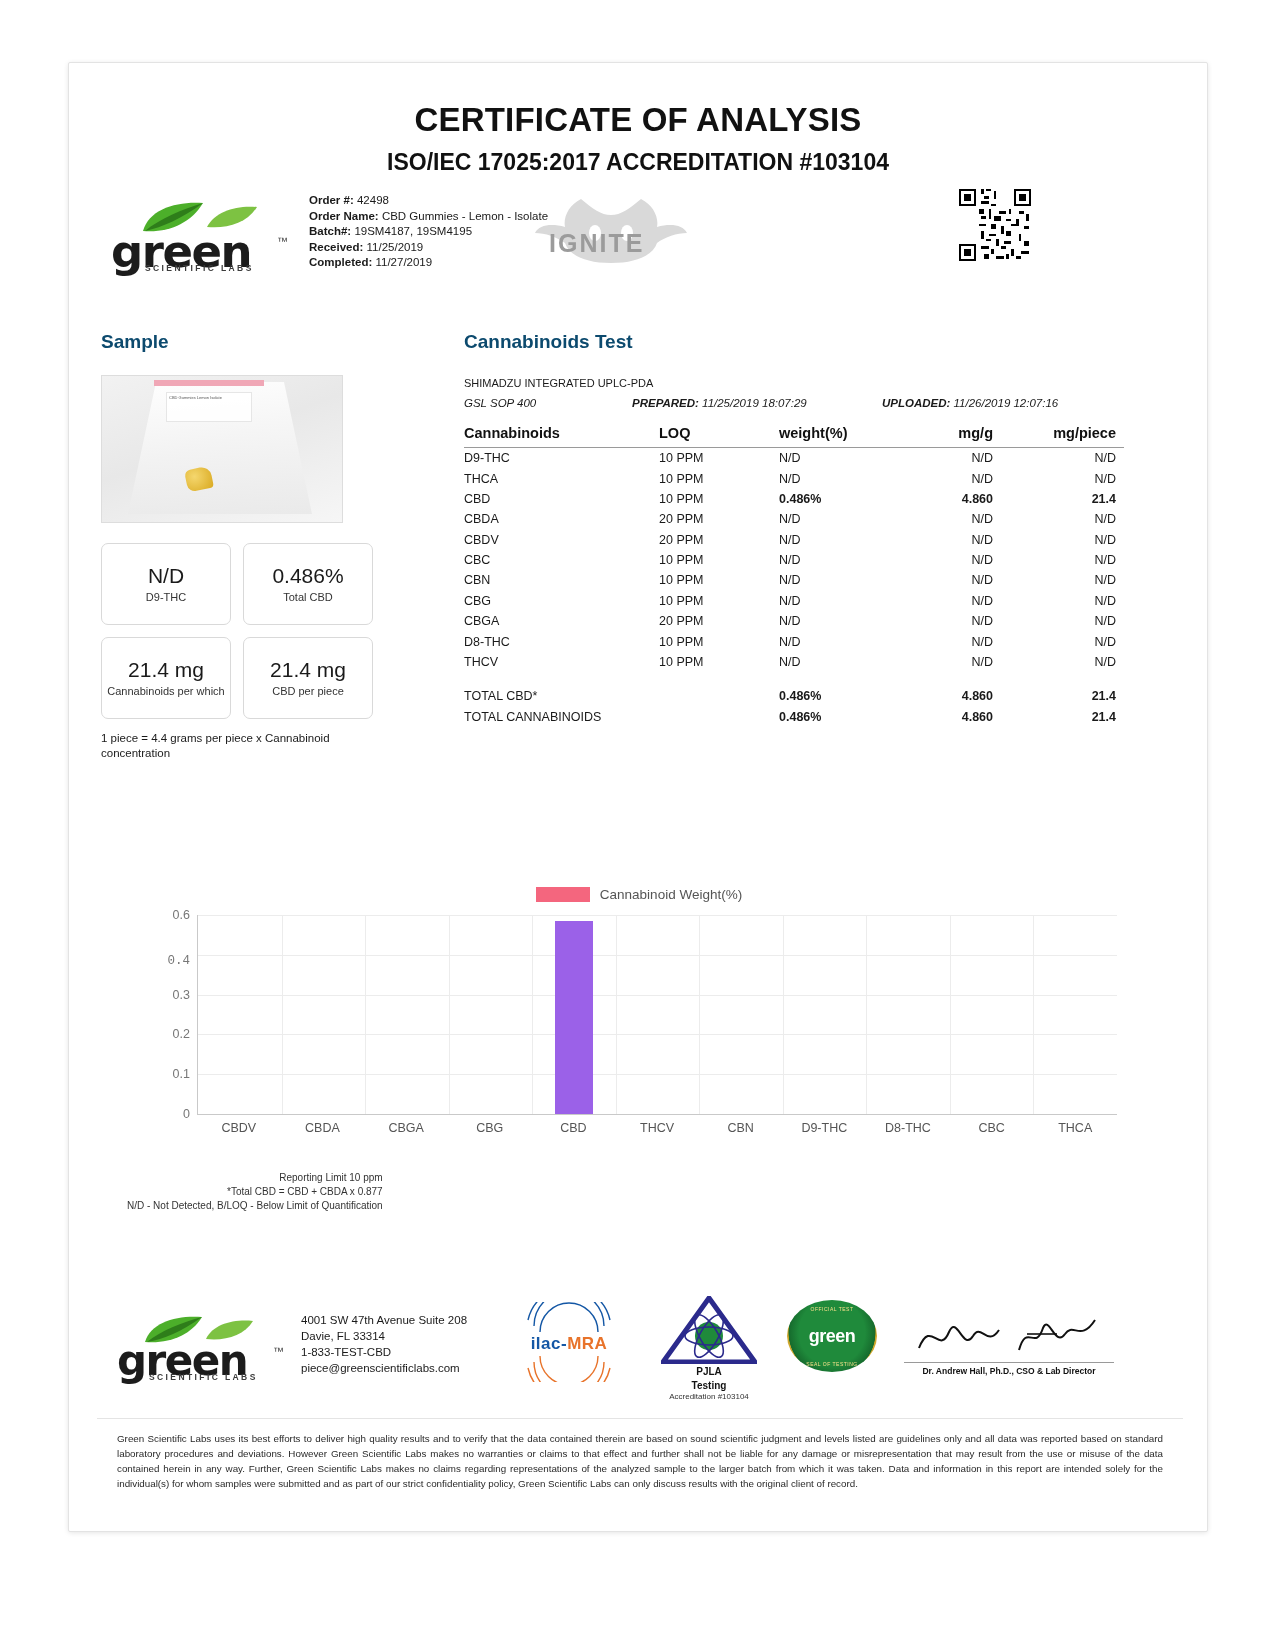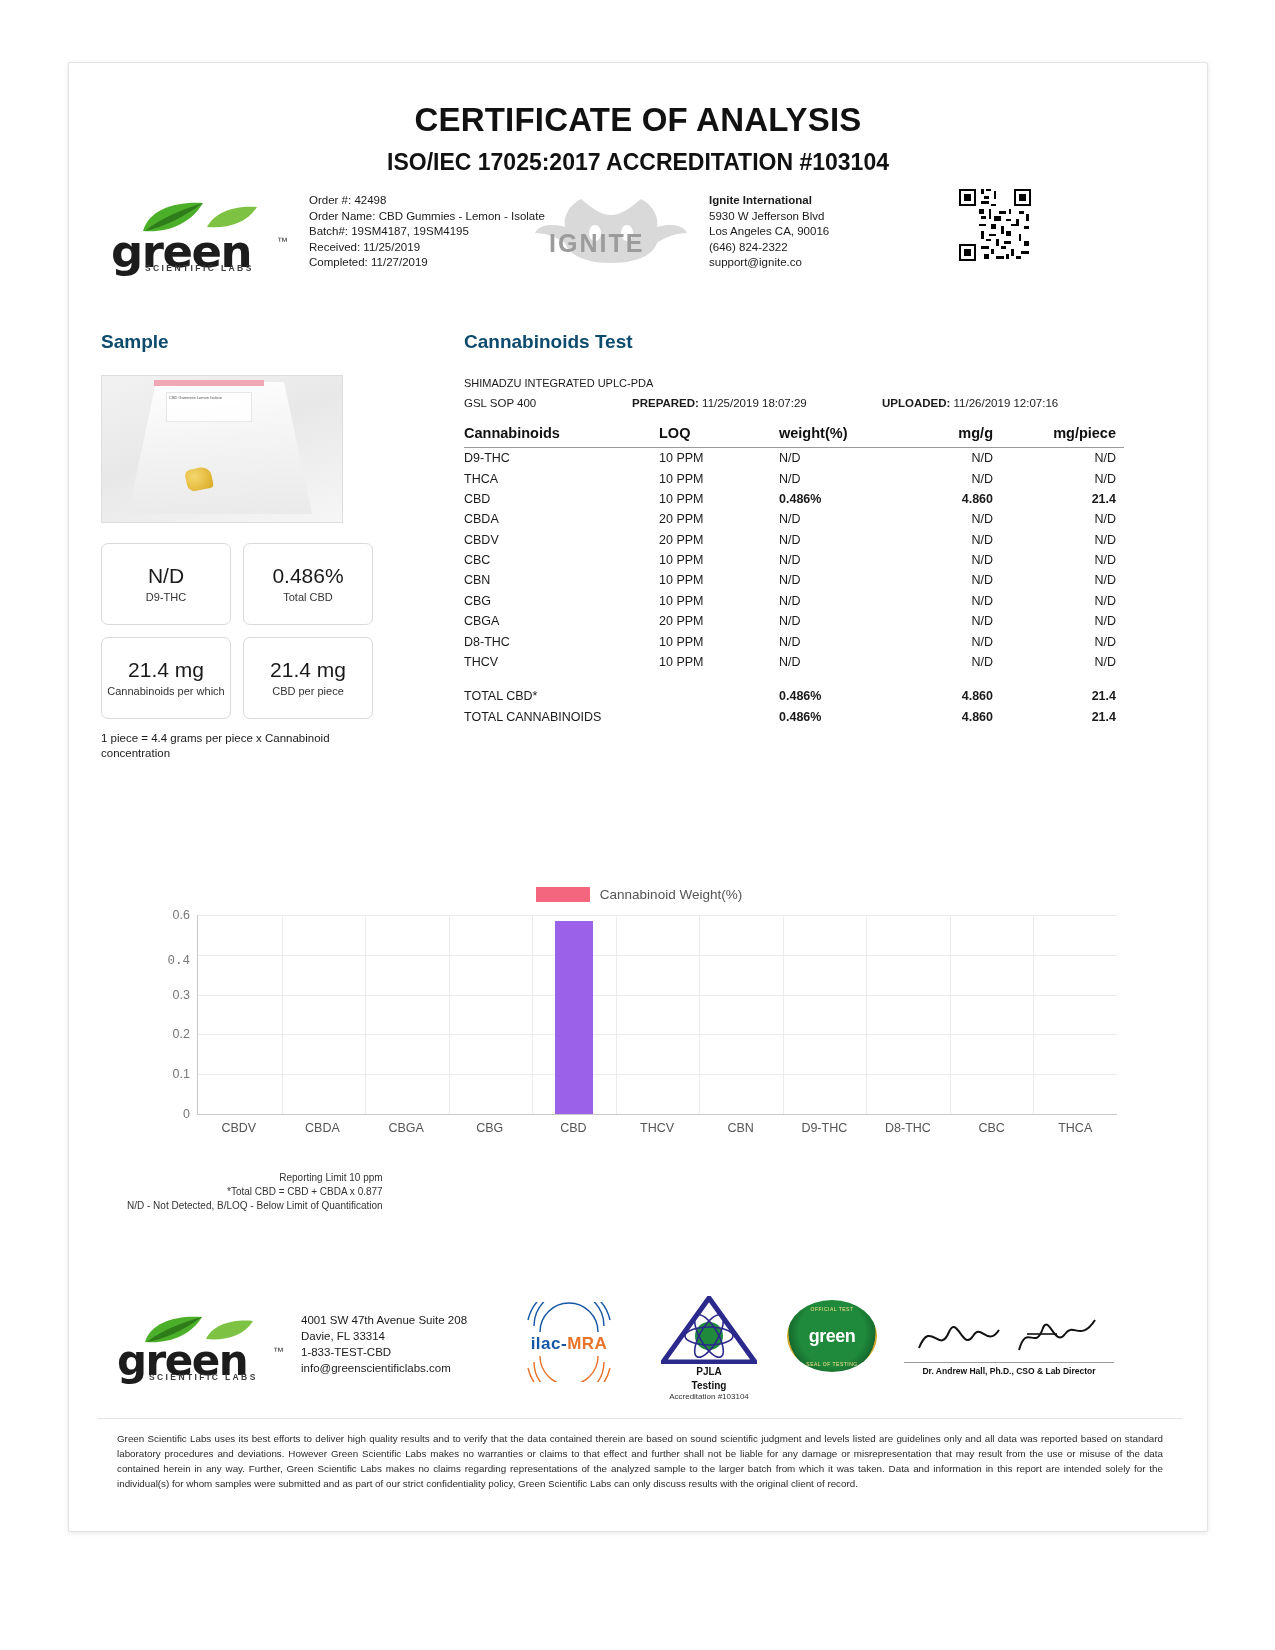--- a/index.html
+++ b/index.html
@@ -56,21 +56,21 @@
   .gsl-tm { position: absolute; left: 166px; top: 38px; font-size: 11px; color: #333; }
   .gsl-sub {
     position: absolute; left: 34px; top: 66px;
     font-size: 8.5px; letter-spacing: 2.4px; color: #3b3b3b; font-weight: bold;
   }
 
   .order-block {
     position: absolute; left: 240px; top: 8px;
     font-size: 11.5px; line-height: 15.5px; color: #1a1a1a;
   }
-  .order-block b { font-weight: normal; }
+  .order-block b { font-weight: bold; }
 
   .ignite-logo { position: absolute; left: 460px; top: 8px; width: 165px; height: 76px; }
   .ignite-word {
     position: absolute; left: 20px; top: 36px;
     font-size: 25px; letter-spacing: 2px; font-weight: bold; color: #9b9b9b;
     font-family: "Liberation Sans", sans-serif;
   }
 
   .client-block {
     position: absolute; left: 640px; top: 8px;
@@ -124,21 +124,21 @@
 
   .piece-note {
     margin-top: 10px; font-size: 11.5px; color: #1a1a1a; line-height: 15px;
   }
 
   
   .canna-col { position: absolute; left: 395px; top: 268px; width: 700px; }
   .instr { margin-top: 24px; font-size: 11px; color: #1a1a1a; }
   .meta-row {
     margin-top: 8px; font-size: 11.5px; color: #1a1a1a;
-    display: flex; align-items: baseline;
+    display: flex; align-items: baseline; font-style: italic;
   }
   .meta-row .sop { width: 168px; }
   .meta-row .prep { width: 250px; }
   .meta-row b { font-weight: bold; }
 
   table.canna { margin-top: 12px; width: 660px; border-collapse: collapse; }
   table.canna th {
     font-size: 14.5px; font-weight: bold; text-align: left; padding: 4px 0 6px 0;
     border-bottom: 1px solid #9a9a9a; color: #111;
   }
@@ -246,27 +246,20 @@
 
     <div class="ignite-logo">
       <svg width="165" height="76" viewBox="0 0 165 76">
         <path d="M52 6 C40 12, 34 24, 36 34 C22 30, 10 32, 6 40 C16 40, 28 44, 36 50 C40 62, 56 70, 82 70 C108 70, 124 62, 128 50 C136 44, 148 40, 158 40 C154 32, 142 30, 128 34 C130 24, 124 12, 112 6 C100 16, 92 22, 82 22 C72 22, 64 16, 52 6 Z" fill="#d9d9d9"></path>
         <ellipse cx="66" cy="40" rx="6" ry="8" fill="#ffffff"></ellipse>
         <ellipse cx="98" cy="40" rx="6" ry="8" fill="#ffffff"></ellipse>
       </svg>
       <div class="ignite-word">IGNITE</div>
     </div>
 
-    <div class="client-block">
-      <div class="cname">Ignite International</div>
-      <div>5930 W Jefferson Blvd</div>
-      <div>Los Angeles CA, 90016</div>
-      <div>(646) 824-2322</div>
-      <div>support@ignite.co</div>
-    </div>
 
     <svg class="qr" viewBox="0 0 29 29" shape-rendering="crispEdges">
       <rect width="29" height="29" fill="#fff"></rect>
       <g fill="#000">
         <rect x="0" y="0" width="7" height="7"></rect>
             <rect x="1" y="1" width="5" height="5" fill="#fff"></rect>
             <rect x="2" y="2" width="3" height="3"></rect>
         <rect x="22" y="0" width="7" height="7"></rect>
             <rect x="23" y="1" width="5" height="5" fill="#fff"></rect>
             <rect x="24" y="2" width="3" height="3"></rect>
@@ -534,21 +527,21 @@
       </svg>
       <div class="gsl-word" style="top:24px;font-size:42px;">green</div>
       <div class="gsl-tm" style="left:156px;top:33px;">™</div>
       <div class="gsl-sub" style="left:32px;top:60px;">SCIENTIFIC LABS</div>
     </div>
 
     <div class="f-addr">
       <div>4001 SW 47th Avenue Suite 208</div>
       <div>Davie, FL 33314</div>
       <div>1-833-TEST-CBD</div>
-      <div>info@greenscientificlabs.com</div>
+      <div>piece@greenscientificlabs.com</div>
     </div>
 
     <div class="ilac">
       <svg width="118" height="80" viewBox="0 0 118 80" style="position:absolute;left:1px;top:0;">
         <g fill="none" stroke="#1457a5" stroke-width="1.4">
           <path d="M30 30 A26 26 0 0 1 88 30"></path>
           <path d="M24 24 A34 34 0 0 1 94 24"></path>
           <path d="M18 18 A42 42 0 0 1 100 18"></path>
         </g>
         <g fill="none" stroke="#e8732a" stroke-width="1.4">

